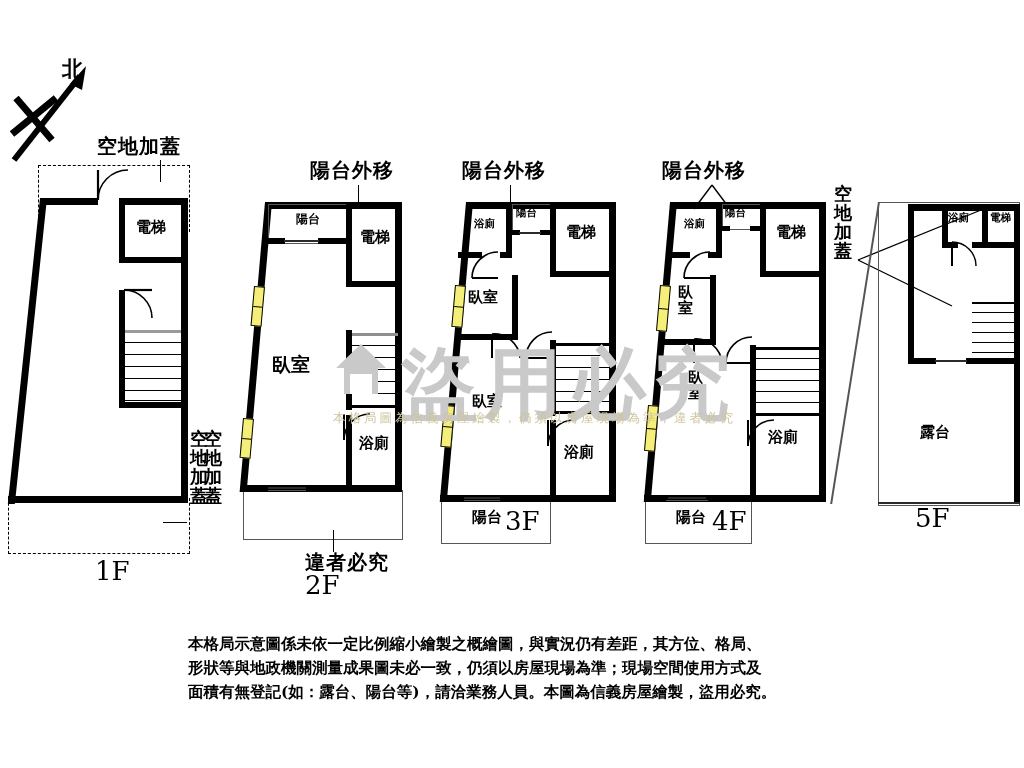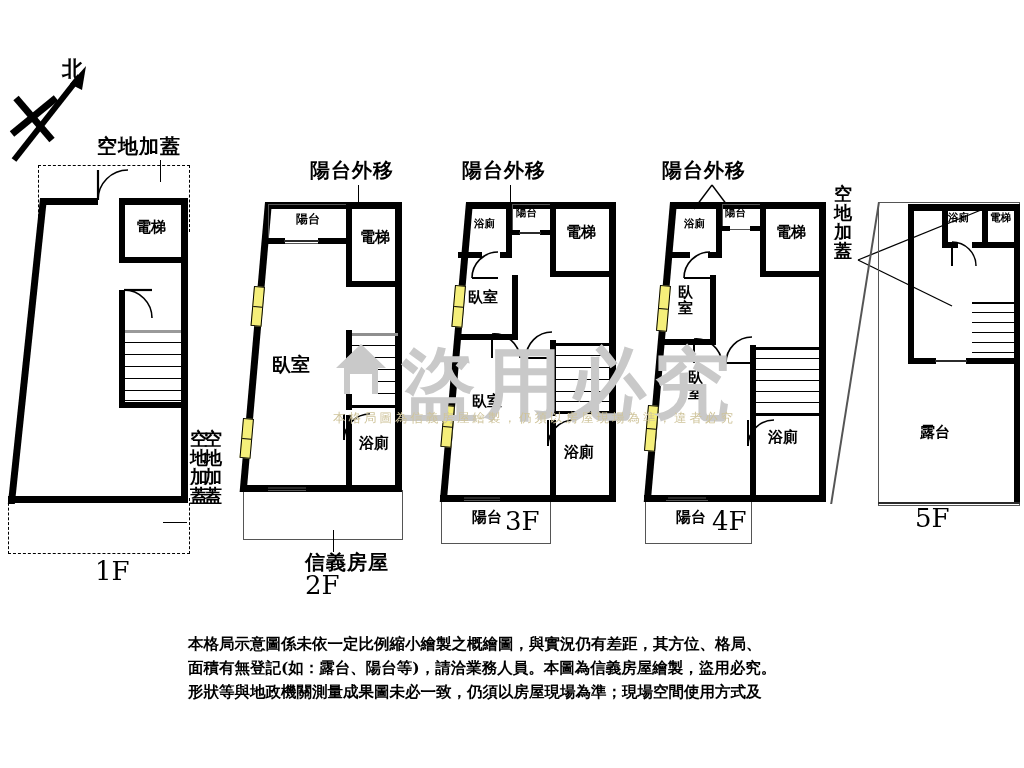--- a/index.html
+++ b/index.html
@@ -162,21 +162,21 @@
     </div>
 
     <div class="w" style="left:126px;top:285px;width:6px;height:75px;"></div>
     <div class="lbl lbl-room" style="left:139px;top:306px;">浴廁</div>
 
     <div class="outline" style="left:23px;top:360px;width:158px;height:48px;"></div>
     <div class="thin" style="left:47px;top:357px;width:40px;height:2px;"></div>
     <div class="w" style="left:22px;top:355px;width:26px;height:7px;"></div>
     <div class="w" style="left:86px;top:355px;width:96px;height:7px;"></div>
     <div class="lead" style="left:113px;top:400px;height:22px;"></div>
-    <div class="lbl lbl-hdr" style="left:85px;top:422px;">信義房屋</div>
+    <div class="lbl lbl-hdr" style="left:85px;top:422px;">違者必究</div>
 
     <div class="win" style="left:34px;top:156px;width:9px;height:38px;transform:rotate(5deg);"></div>
     <div class="win" style="left:23px;top:288px;width:9px;height:38px;transform:rotate(5deg);"></div>
 
     <div class="door" style="left:124px;top:282px;">
       <svg width="30" height="30">
           <path d="M0,28 A26,26 0 0 1 26,2" fill="none" stroke="#000" stroke-width="1.6"></path>
           <line x1="0" y1="28" x2="0" y2="2" stroke="#000" stroke-width="2"></line>
         </svg>
     </div>
@@ -404,17 +404,17 @@
     <svg width="62" height="62" viewBox="0 0 62 62">
       <path d="M31,6 L6,30 L14,30 L14,56 L48,56 L48,30 L56,30 Z" fill="#c9c9c9"></path>
       <rect x="20" y="36" width="22" height="20" fill="#ffffff"></rect>
     </svg>
   </div>
   <div class="wm wm-big" style="left:400px;top:333px;">盜用必究</div>
   <div class="wm wm-small" style="left:333px;top:410px;">本格局圖為信義房屋繪製，仍須以房屋現場為準，違者必究</div>
 
   <div class="disc">
     <div>本格局示意圖係未依一定比例縮小繪製之概繪圖，與實況仍有差距，其方位、格局、</div>
+    <div>形狀等與地政機關測量成果圖未必一致，仍須以房屋現場為準；現場空間使用方式及</div>
     <div>面積有無登記(如：露台、陽台等)，請洽業務人員。本圖為信義房屋繪製，盜用必究。</div>
-    <div>形狀等與地政機關測量成果圖未必一致，仍須以房屋現場為準；現場空間使用方式及</div>
   </div>
 
 </div>
 
 </body></html>

